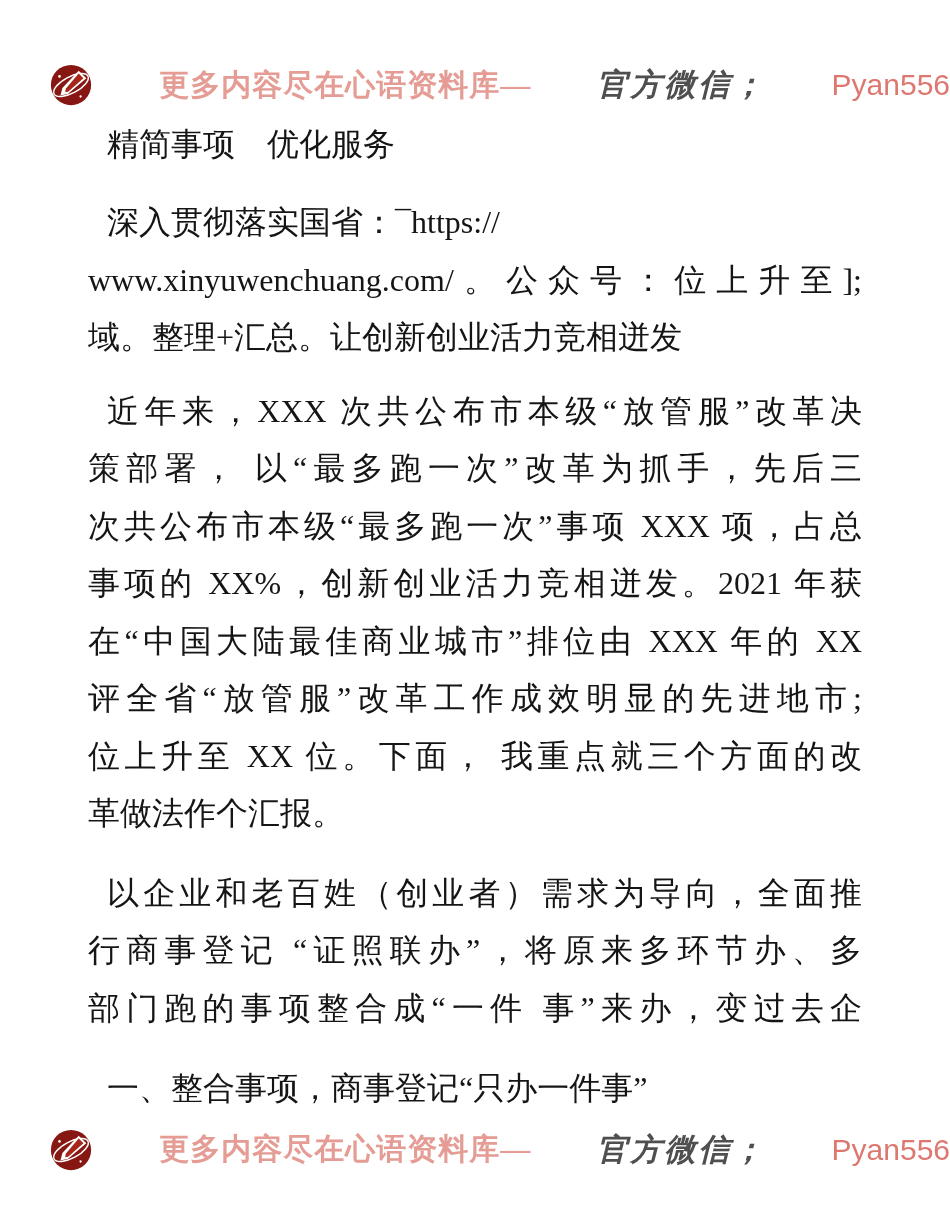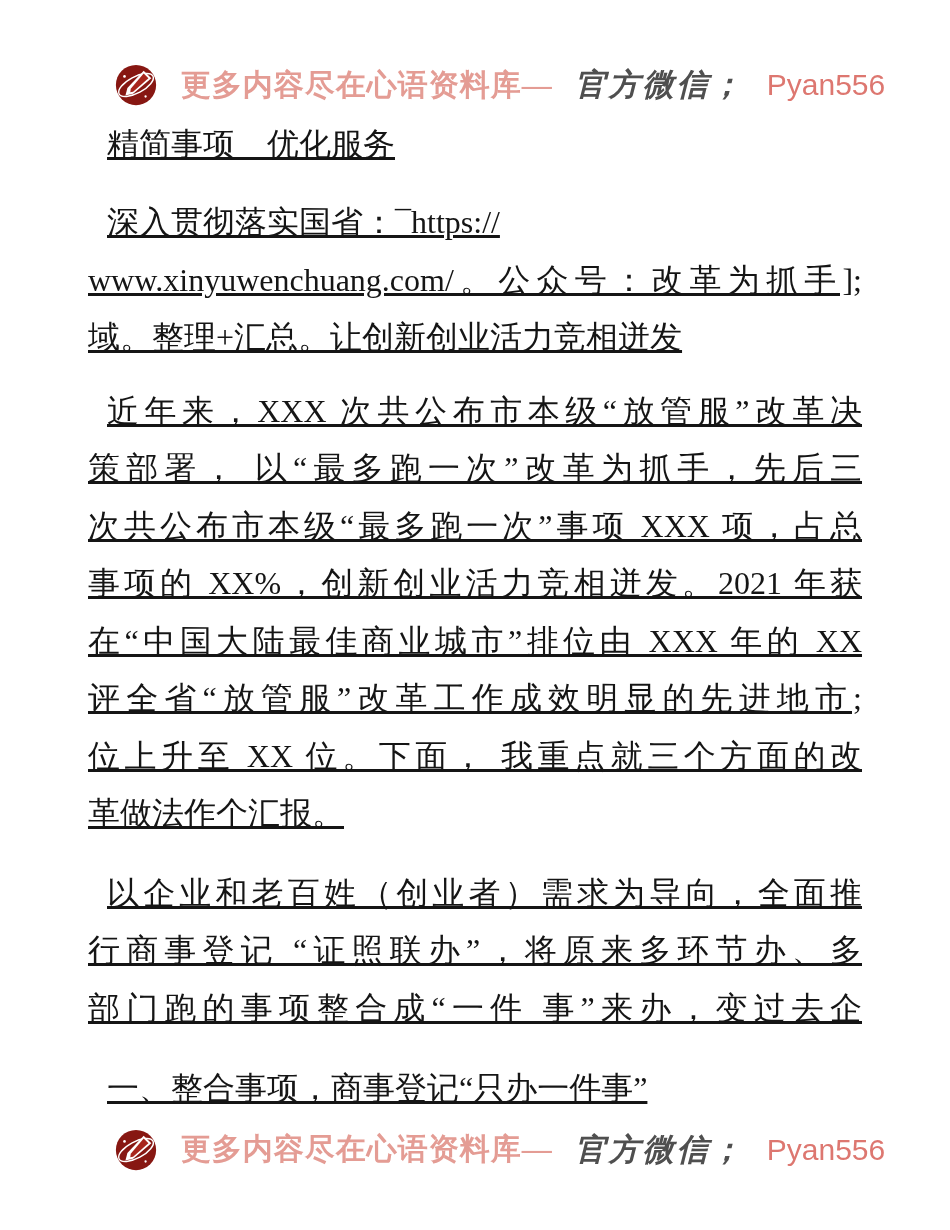--- a/index.html
+++ b/index.html
@@ -5,21 +5,21 @@
   html,body{margin:0;padding:0;}
   .page{
     position:relative;
     width:950px;height:1230px;
     background:#ffffff;
     font-family:"Liberation Serif","DejaVu Serif",serif;
     overflow:hidden;
   }
   
   .watermark{
-    display:flex;align-items:center;justify-content:center;
+    display:flex;align-items:center;justify-content:space-between;
     gap:22px;height:50px;padding-left:48px;
   }
   .watermark.header{margin-top:60px;}
   .watermark.footer{margin-top:7px;}
   .wm-logo{width:46px;height:46px;flex:0 0 auto;display:block;}
   .wm-main{
     font-size:30px;font-weight:bold;letter-spacing:1px;
     font-family:"Liberation Serif","DejaVu Serif",serif;
   }
   .wm-label{
@@ -28,21 +28,20 @@
   }
   .wm-account{
     font-size:30px;font-style:normal;
     font-family:"Liberation Sans","DejaVu Sans",sans-serif;
   }
   
   .content{
     margin-left:88px;
     margin-right:88px;
     color:#151515;
-    text-decoration:underline;
   }
   .line{
     font-size:32px;
     line-height:57.5px;
     color:#151515;
   }
   .line.just{
     text-align:justify;
     text-align-last:justify;
   }
@@ -74,21 +73,21 @@
     <span class="wm-label" style="color:#4f4f4f">官方微信；</span>
     <span class="wm-account" style="color:#dd7770">Pyan556</span>
   </div>
 
   <div class="content" id="doc">
       <div class="block title">
         <div class="line ind">精简事项　优化服务</div>
       </div>
       <div class="block paragraph">
         <div class="line ind">深入贯彻落实国省：¯https://</div>
-        <div class="line just">www.xinyuwenchuang.com/。公众号：改革为抓手];</div>
+        <div class="line just">www.xinyuwenchuang.com/。公众号：位上升至];</div>
         <div class="line">域。整理+汇总。让创新创业活力竞相迸发</div>
       </div>
       <div class="block paragraph">
         <div class="line just ind">近年来，XXX 次共公布市本级“放管服”改革决</div>
         <div class="line just">策部署， 以“最多跑一次”改革为抓手，先后三</div>
         <div class="line just">次共公布市本级“最多跑一次”事项 XXX 项，占总</div>
         <div class="line just">事项的 XX%，创新创业活力竞相迸发。2021 年获</div>
         <div class="line just">在“中国大陆最佳商业城市”排位由 XXX 年的 XX</div>
         <div class="line just">评全省“放管服”改革工作成效明显的先进地市;</div>
         <div class="line just">位上升至 XX 位。下面， 我重点就三个方面的改</div>

